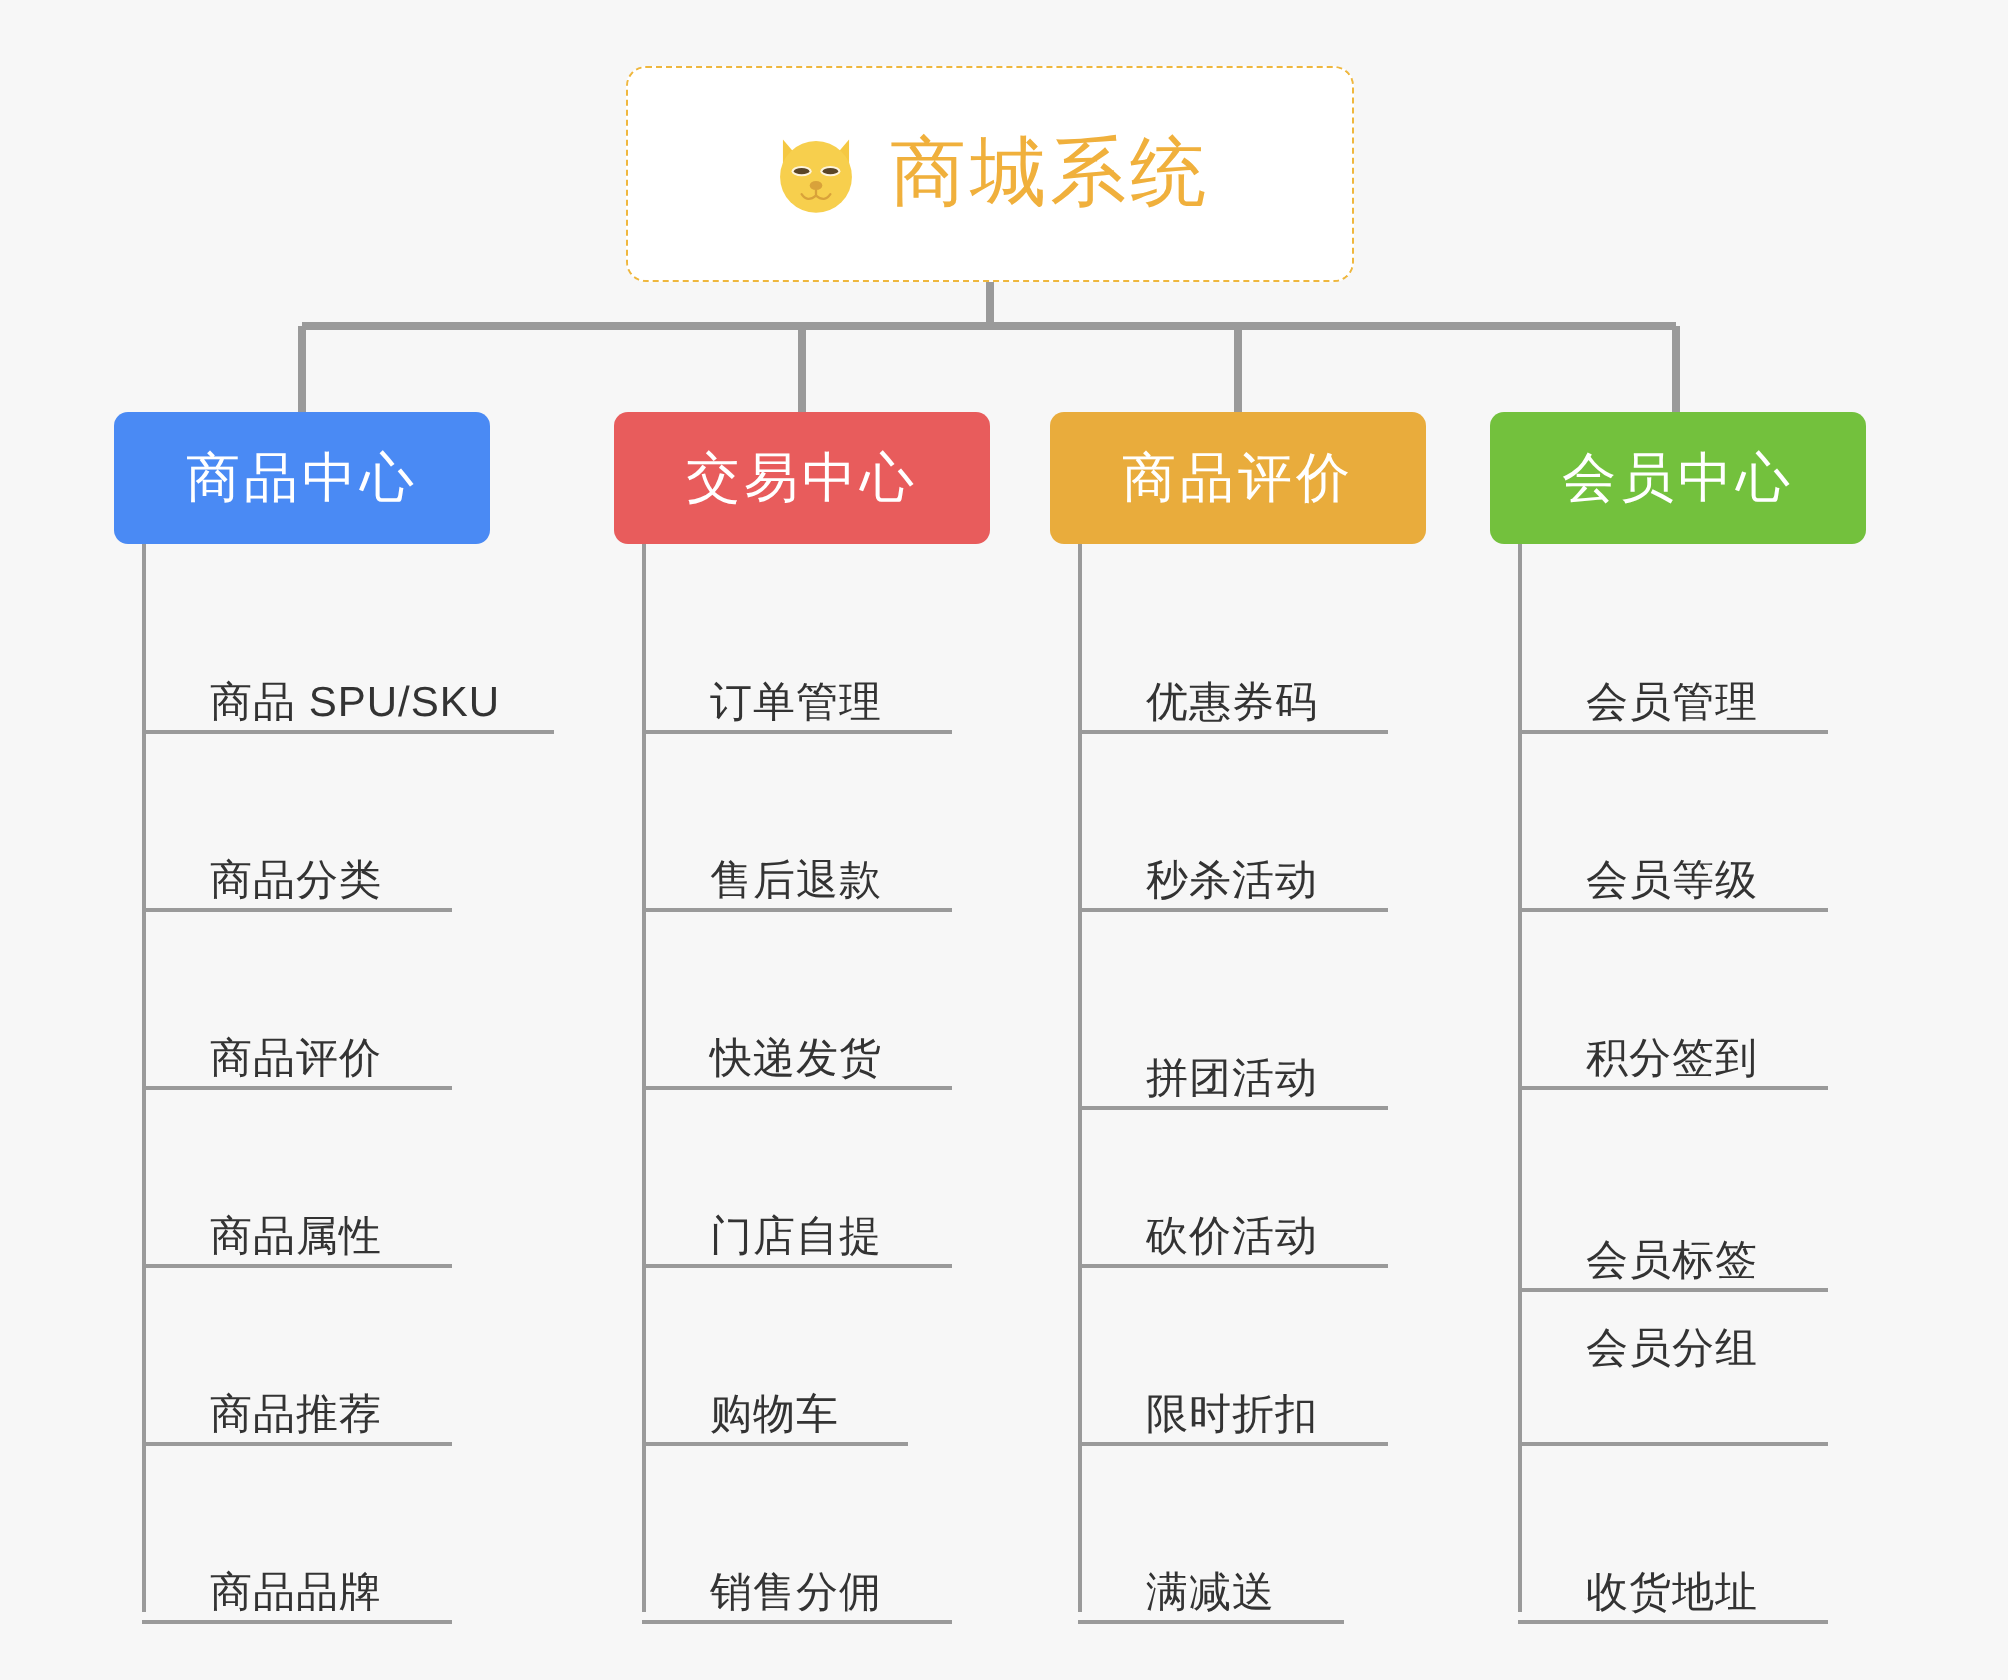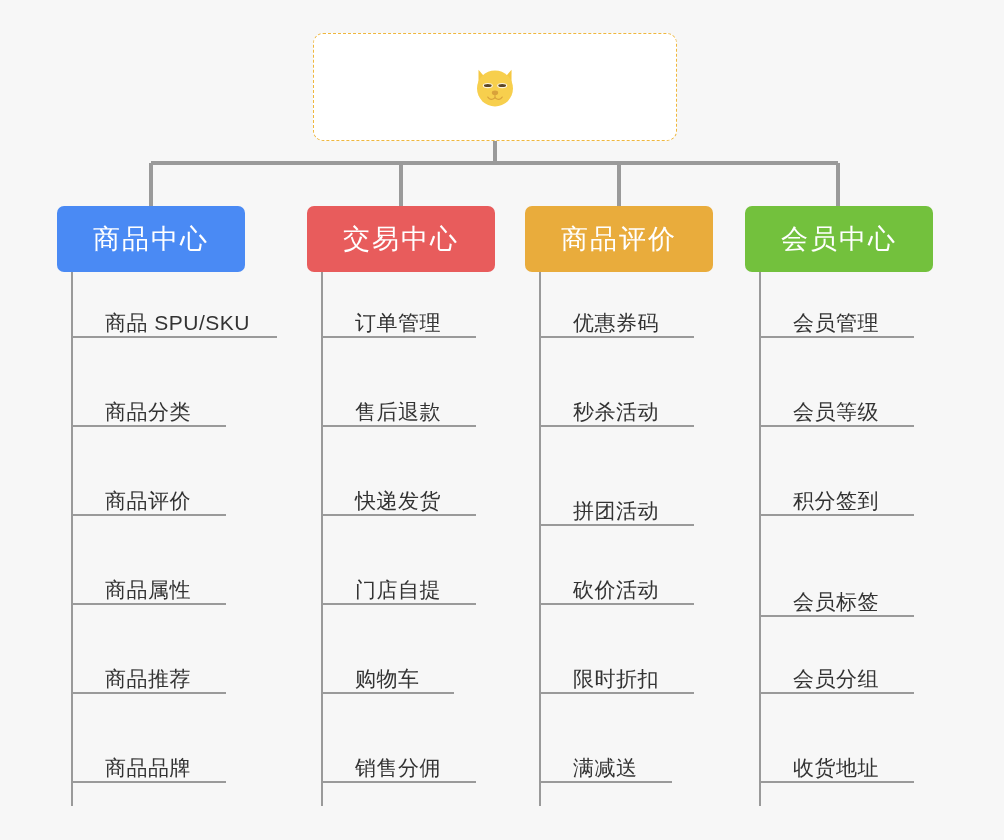--- a/index.html
+++ b/index.html
@@ -92,21 +92,21 @@
   .leaf-spine {
     position: absolute;
     left: 0;
     top: 0;
     width: 2px;
     background: #9a9a9a;
   }
   .leaf-item {
     position: absolute;
     left: 0;
-    height: 66px;
+    height: 95px;
     box-sizing: border-box;
     display: flex;
     align-items: flex-end;
     border-bottom: 2px solid #9a9a9a;
     padding-left: 34px;
     padding-bottom: 2px;
   }
   .leaf-label {
     font-size: 21px;
     line-height: 1.25;
@@ -141,20 +141,21 @@
       <path d="M11 34 a21 21 0 0 0 42 0 a21 21 0 0 1 -42 0" fill="#fdf4dd"></path>
       <ellipse cx="22" cy="30" rx="7" ry="3.6" fill="#fdf4dd"></ellipse>
       <ellipse cx="42" cy="30" rx="7" ry="3.6" fill="#fdf4dd"></ellipse>
       <ellipse cx="22" cy="30" rx="5.4" ry="2.1" fill="#5a4526"></ellipse>
       <ellipse cx="42" cy="30" rx="5.4" ry="2.1" fill="#5a4526"></ellipse>
       <ellipse cx="32" cy="40" rx="4.4" ry="3.2" fill="#d9a23a"></ellipse>
       <path d="M32 43 L32 47" stroke="#d9a23a" stroke-width="1.6" fill="none"></path>
       <path d="M32 47 q-6 5 -10 -1" stroke="#d9a23a" stroke-width="1.6" fill="none" stroke-linecap="round"></path>
       <path d="M32 47 q6 5 10 -1" stroke="#d9a23a" stroke-width="1.6" fill="none" stroke-linecap="round"></path>
     </svg>
+    <span class="root-title">商城系统</span>
   </div>
 
   <div class="category" style="left:57px; background:#4a8af4;">
     <span class="category-label">商品中心</span>
   </div>
   <div class="category" style="left:307px; background:#e85c5c;">
     <span class="category-label">交易中心</span>
   </div>
   <div class="category" style="left:525px; background:#e9ac3c;">
     <span class="category-label">商品评价</span>
@@ -236,21 +237,21 @@
     </div>
     <div class="leaf-item" style="top:89px;  width:155px;">
       <span class="leaf-label">会员等级</span>
     </div>
     <div class="leaf-item" style="top:178px; width:155px;">
       <span class="leaf-label">积分签到</span>
     </div>
     <div class="leaf-item" style="top:267px; width:155px;margin-top:12px;">
       <span class="leaf-label">会员标签</span>
     </div>
-    <div class="leaf-item" style="top:356px; width:155px;">
+    <div class="leaf-item" style="top:356px; width:155px;align-items:center;">
       <span class="leaf-label">会员分组</span>
     </div>
     <div class="leaf-item" style="top:445px; width:155px;">
       <span class="leaf-label">收货地址</span>
     </div>
   </div>
 
 </div>
 
 </body></html>

